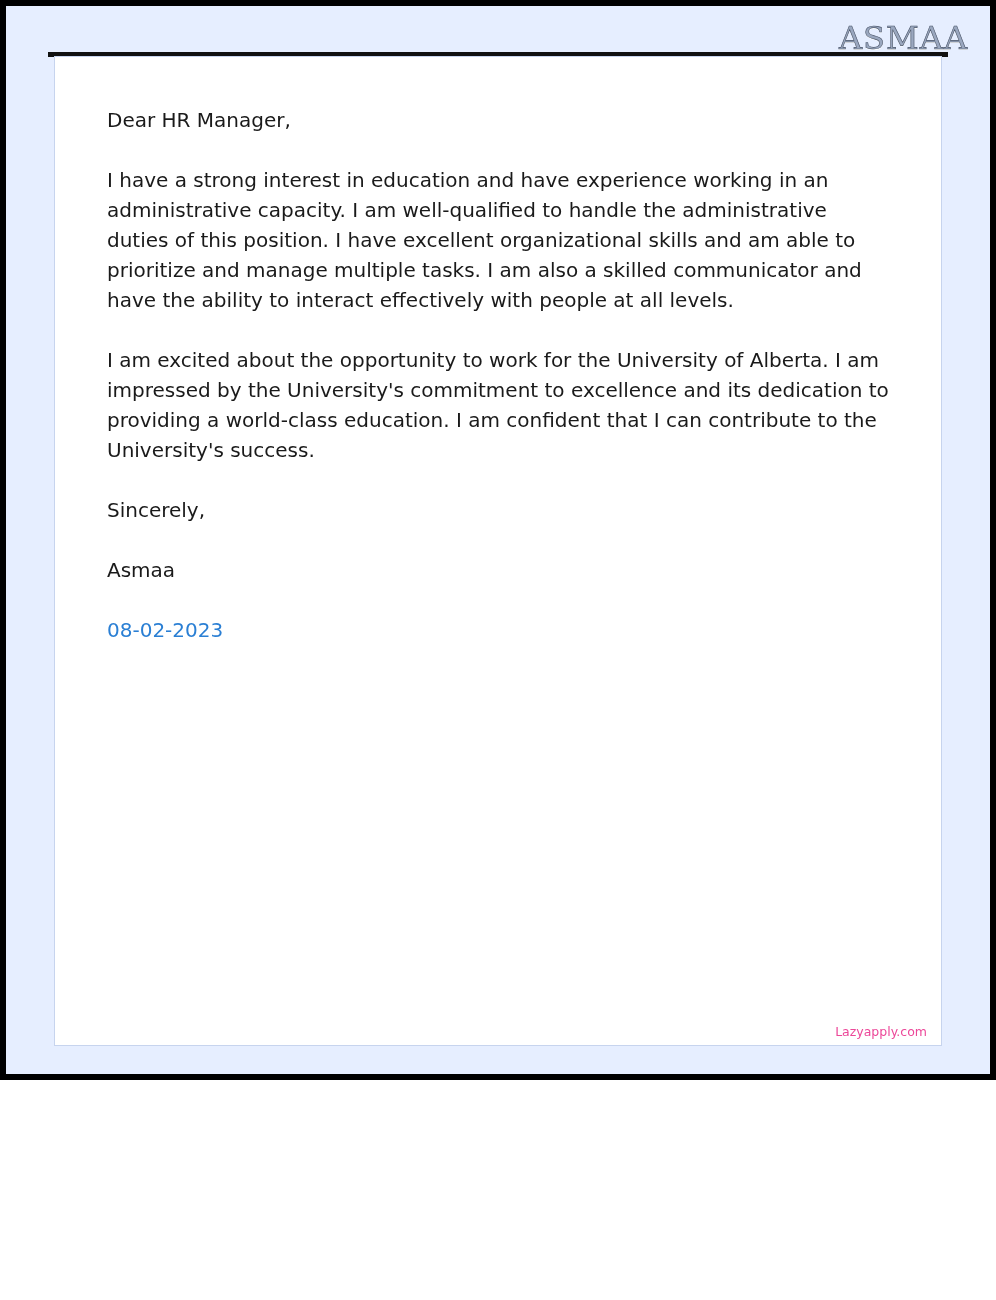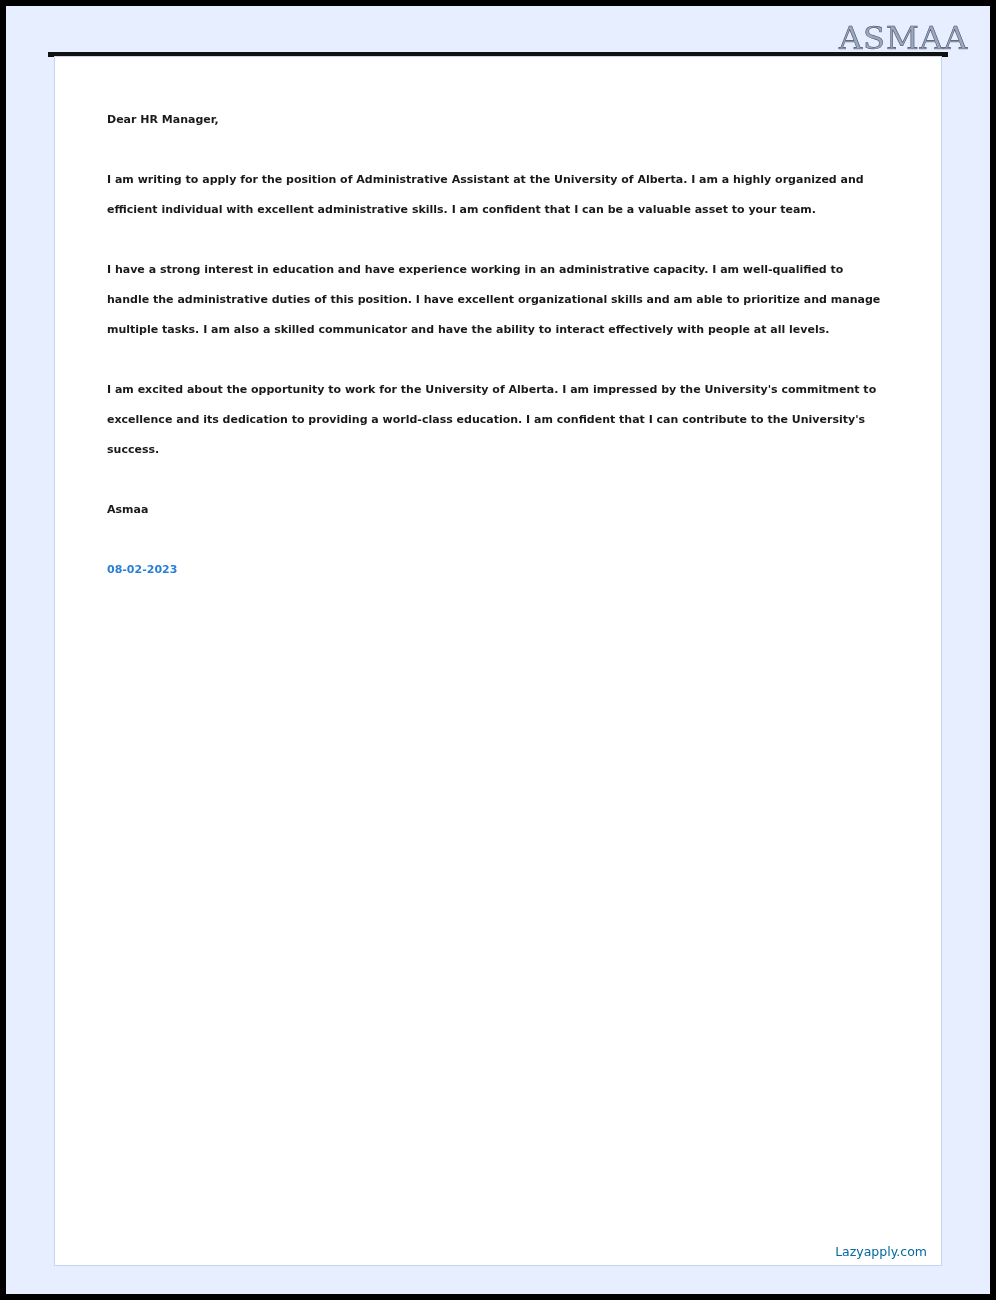--- a/index.html
+++ b/index.html
@@ -9,21 +9,21 @@
   body {
     width: 996px;
     height: 1300px;
     background: #ffffff;
     font-family: "DejaVu Sans", sans-serif;
     overflow: hidden;
   }
   .page {
     position: relative;
     width: 996px;
-    height: 1300px;
+    height: 1080px;
     box-sizing: border-box;
     background: #e6eeff;
     border: 6px solid #000000;
   }
   .header-name {
     position: absolute;
     top: 16px;
     right: 22px;
     font-family: "DejaVu Serif", serif;
     font-size: 32px;
@@ -50,56 +50,55 @@
     bottom: 28px;
     background: #ffffff;
     border: 1px solid #c7d4ee;
     box-sizing: border-box;
   }
   .letter {
     position: absolute;
     left: 52px;
     top: 48px;
     right: 52px;
-    font-size: 11px;
+    font-size: 20px;
     line-height: 30px;
     color: #1a1a1a;
-    font-weight: bold;
   }
   .letter p {
     margin: 0 0 30px 0;
   }
   .letter .date {
     color: #2a7fd4;
     margin: 0;
   }
   .footer-brand {
     position: absolute;
     right: 14px;
     bottom: 6px;
     font-size: 12.5px;
-    color: #0369a1;
+    color: #ec4899;
   }
 </style>
 </head>
 <body>
 
 <div class="page">
 
   <div class="header-name">ASMAA</div>
 
   <div class="rule"></div>
 
   <div class="sheet">
 
     <div class="letter">
       <p>Dear HR Manager,</p>
-      <p>I am writing to apply for the position of Administrative Assistant at the University of Alberta. I am a highly organized and efficient individual with excellent administrative skills. I am confident that I can be a valuable asset to your team.</p>
       <p>I have a strong interest in education and have experience working in an administrative capacity. I am well-qualified to handle the administrative duties of this position. I have excellent organizational skills and am able to prioritize and manage multiple tasks. I am also a skilled communicator and have the ability to interact effectively with people at all levels.</p>
       <p>I am excited about the opportunity to work for the University of Alberta. I am impressed by the University's commitment to excellence and its dedication to providing a world-class education. I am confident that I can contribute to the University's success.</p>
+      <p>Sincerely,</p>
       <p>Asmaa</p>
       <p class="date">08-02-2023</p>
     </div>
 
     <div class="footer-brand">Lazyapply.com</div>
 
   </div>
 
 </div>
 

